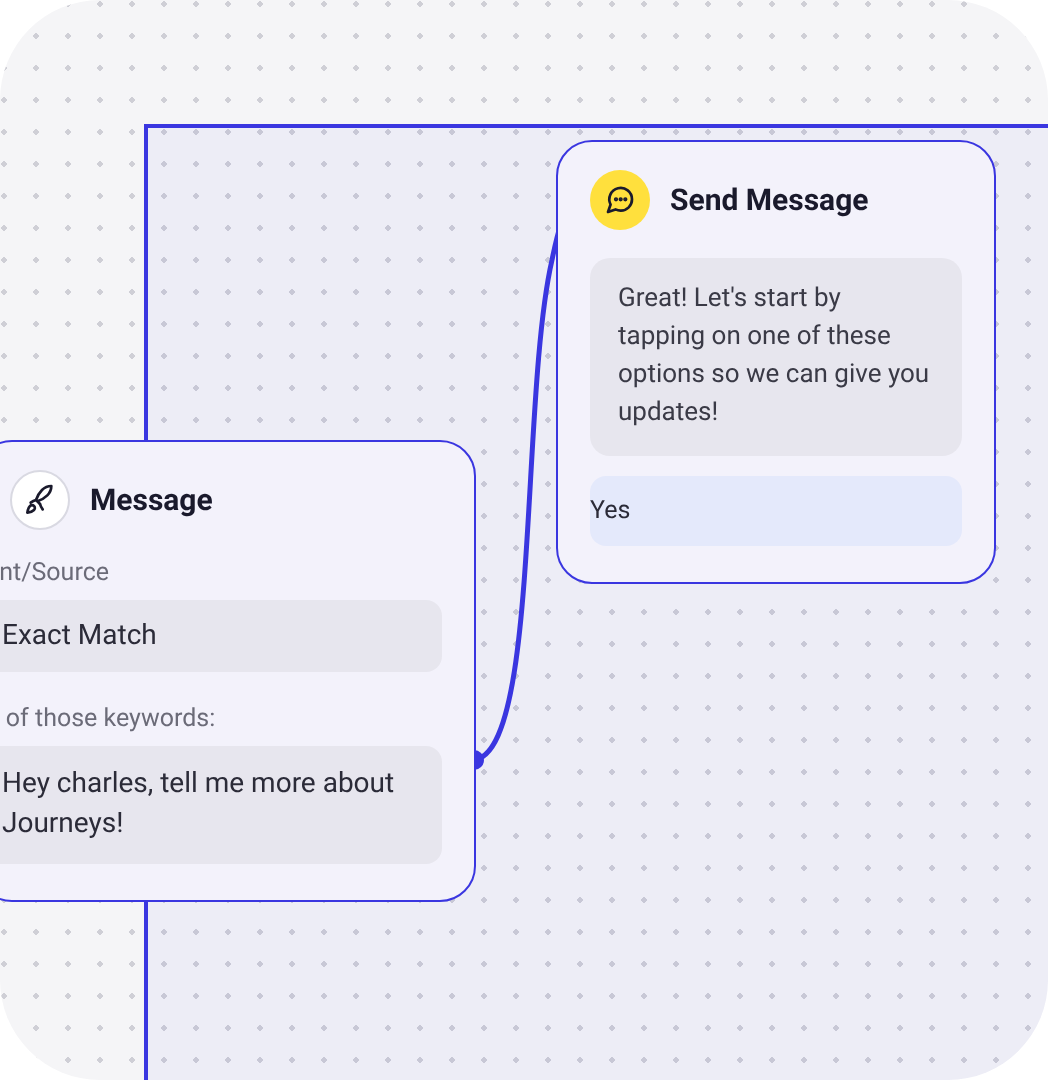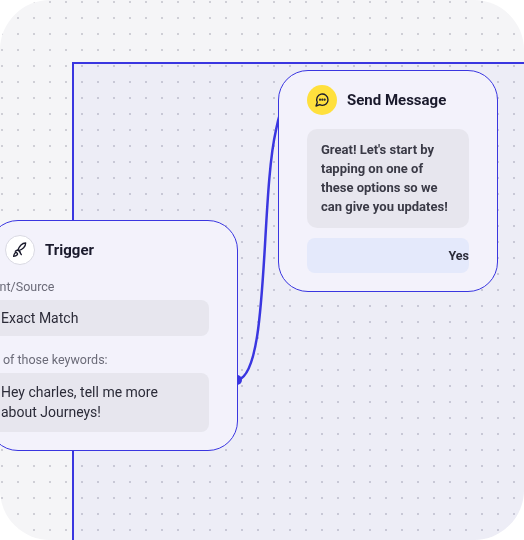--- a/index.html
+++ b/index.html
@@ -49,22 +49,22 @@
     fill: none;
   }
   .connector circle {
     fill: #3a36e0;
   }
   
   .card {
     position: absolute;
     background: #f3f2fb;
     border: 1.5px solid #3a36e0;
-    border-radius: 30px;
-    padding: 14px 28px 18px;
+    border-radius: 18px;
+    padding: 14px 16px 18px;
   }
   .card-trigger {
     left: -12px;
     top: 220px;
     width: 250px;
     padding-left: 0;
   }
   .card-send {
     left: 278px;
     top: 70px;
@@ -110,29 +110,28 @@
   }
   .card-trigger .pill { border-top-left-radius: 0; border-bottom-left-radius: 0; margin-left:-2px;}
   .msg-body {
     background: #e7e6ee;
     border-radius: 10px;
     padding: 12px 14px;
     font-size: 13px;
     line-height: 1.45;
     color: #3a3a46;
     margin-bottom: 10px;
-    font-weight: bold;
   }
   .option-btn {
     background: #e4e9fb;
     border-radius: 8px;
     padding: 10px 0;
-    text-align: right;
+    text-align: left;
     font-size: 12.5px;
-    font-weight: 700;
+    font-weight: 400;
     color: #2b2b38;
     margin-top: 8px;
     cursor: pointer;
   }
   
 </style>
 </head>
 <body>
 
 <div class="viewport">
@@ -152,21 +151,21 @@
   <div class="card card-trigger">
     <div class="card-header">
       <span class="icon-badge rocket">
         <svg viewBox="0 0 24 24" fill="none" stroke="#1a1a2c" stroke-width="2" stroke-linecap="round" stroke-linejoin="round">
           <path d="M4.5 16.5c-1.5 1.5-2 5-2 5s3.5-.5 5-2c.83-.83.83-2.17 0-3-.83-.83-2.17-.83-3 0z"></path>
           <path d="M12 15l-3-3c.95-2.85 2.48-5.44 4.5-7.5 3-3 7-3 7-3s0 4-3 7c-2.06 2.02-4.65 3.55-7.5 4.5z"></path>
           <path d="M9 12c-2 .5-4 2-4 2"></path>
           <path d="M12 15c.5 2 2 4 2 4"></path>
         </svg>
       </span>
-      <span class="card-title">Trigger</span>
+      <span class="card-title">Message</span>
     </div>
     <div class="field-label">vent/Source</div>
     <div class="pill">Exact Match</div>
     <div class="field-label" style="margin-top:16px">ny of those keywords:</div>
     <div class="pill" style="line-height:1.4">Hey charles, tell me more about Journeys!</div>
   </div>
 
   <div class="card card-send">
     <div class="card-header">
       <span class="icon-badge chat">

